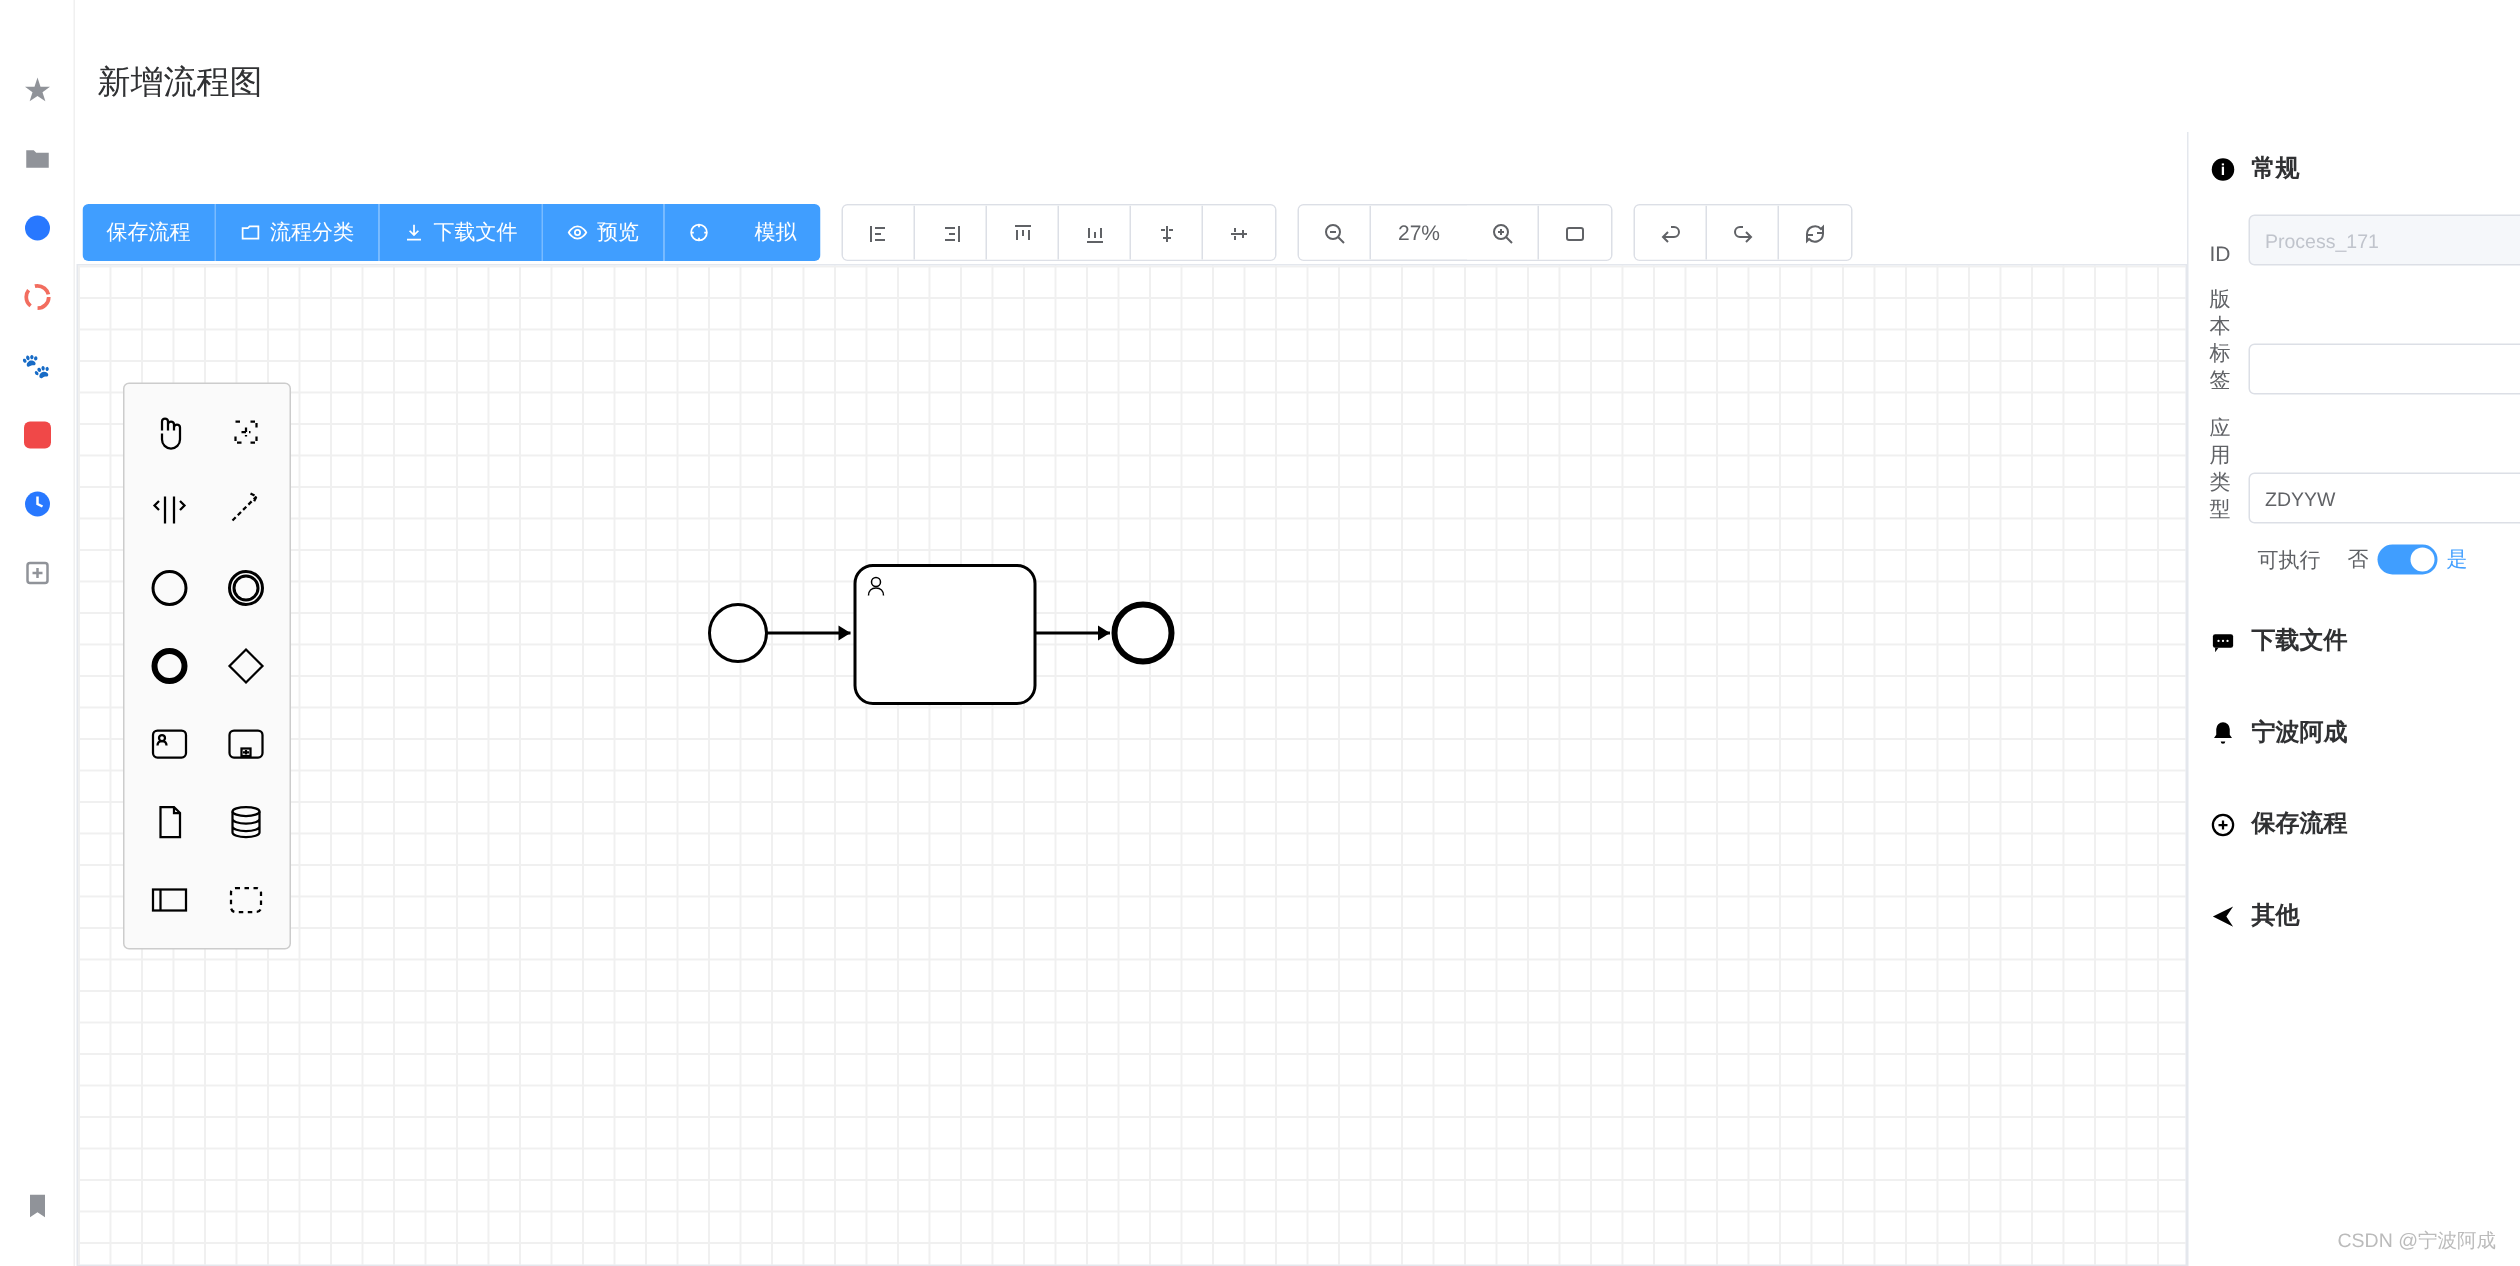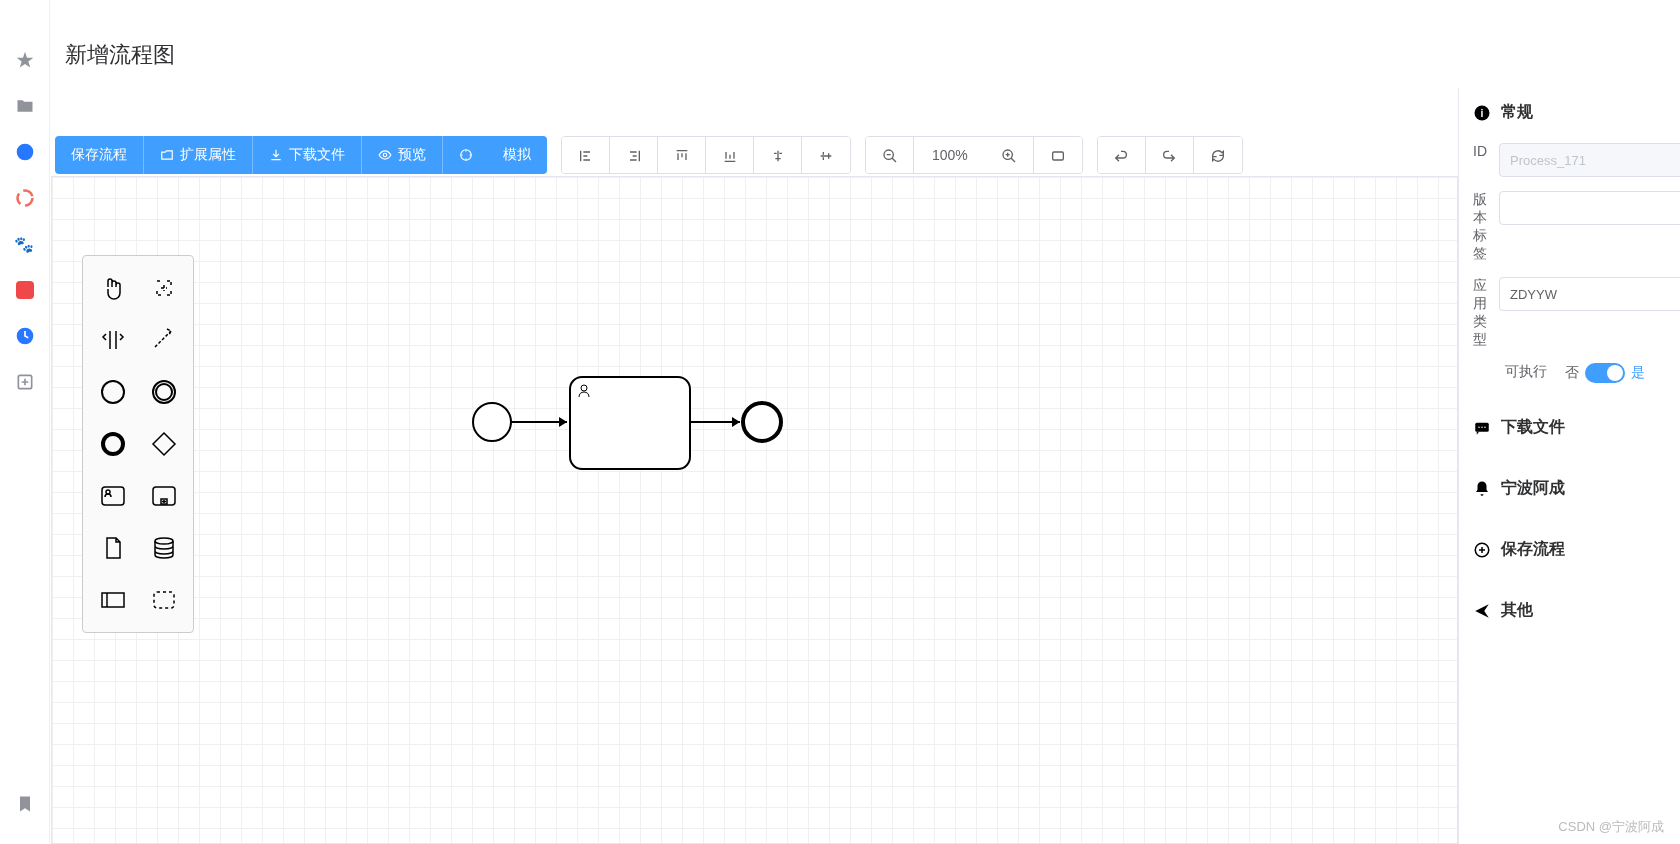--- a/index.html
+++ b/index.html
@@ -51,21 +51,21 @@
     .palette-item svg { width: 30px; height: 30px; }
     
     
     .bpmn { position: absolute; left: 420px; top: 195px; }
     
     
     .right-panel { width: 222px; border-left: 1px solid #e4e7ed; padding: 14px 0 0 14px; }
     .panel-section { display: flex; align-items: center; gap: 10px; font-size: 16px; font-weight: 600; margin-bottom: 20px; cursor: pointer; }
     .panel-section svg { width: 18px; height: 18px; }
     
-    .form-row { display: flex; align-items: flex-start; margin-bottom: 14px; }
+    .form-row { display: flex; align-items: flex-end; margin-bottom: 14px; }
     .form-label { width: 86px; text-align: right; padding-right: 12px; font-size: 14px; color: #606266; }
     .form-input { flex: 1; height: 34px; border: 1px solid #dcdfe6; border-radius: 4px; padding: 0 10px; font-size: 13px; color: #606266; background: #fff; }
     .form-input:disabled { background: #f5f7fa; color: #c0c4cc; }
     .form-select { flex: 1; height: 34px; border: 1px solid #dcdfe6; border-radius: 4px; padding: 0 10px; font-size: 13px; color: #606266; background: #fff; }
     
     .switch-row { display: flex; align-items: center; }
     .switch-label { font-size: 14px; color: #606266; margin: 0 6px; }
     .switch { width: 40px; height: 20px; background: #409eff; border-radius: 10px; position: relative; cursor: pointer; }
     .switch::after { content: ''; position: absolute; right: 2px; top: 2px; width: 16px; height: 16px; background: #fff; border-radius: 50%; }
     .switch-yes { color: #409eff; font-size: 14px; margin-left: 6px; }
@@ -132,21 +132,21 @@
 
         <div class="toolbar">
           <div class="btn-group primary">
             <button class="btn">
                 <span>保存流程</span>
               </button>
             <button class="btn">
               <svg width="14" height="14" viewBox="0 0 24 24" fill="none" stroke="currentColor" stroke-width="2">
                   <path d="M3 7h6l2-2h10v14H3z"></path>
                 </svg>
-              <span>扩展属性</span>
+              <span>流程分类</span>
             </button>
             <button class="btn">
               <svg width="14" height="14" viewBox="0 0 24 24" fill="none" stroke="currentColor" stroke-width="2">
                   <path d="M12 3v12m-5-5l5 5 5-5M4 20h16"></path>
                 </svg>
               <span>下载文件</span>
             </button>
             <button class="btn">
               <svg width="14" height="14" viewBox="0 0 24 24" fill="none" stroke="currentColor" stroke-width="2">
                   <circle cx="12" cy="12" r="3"></circle>
@@ -196,21 +196,21 @@
               </button>
           </div>
 
           <div class="btn-group">
             <button class="btn icon-only">
                 <svg width="16" height="16" viewBox="0 0 24 24" fill="none" stroke="#606266" stroke-width="2">
                   <circle cx="10" cy="10" r="7"></circle>
                   <path d="M21 21l-6-6M7 10h6"></path>
                 </svg>
               </button>
-            <div class="zoom-text">100%</div>
+            <div class="zoom-text">27%</div>
             <button class="btn icon-only">
                 <svg width="16" height="16" viewBox="0 0 24 24" fill="none" stroke="#606266" stroke-width="2">
                   <circle cx="10" cy="10" r="7"></circle>
                   <path d="M21 21l-6-6M7 10h6M10 7v6"></path>
                 </svg>
               </button>
             <button class="btn icon-only">
                 <svg width="16" height="16" viewBox="0 0 24 24" fill="none" stroke="#606266" stroke-width="2">
                   <rect x="4" y="6" width="16" height="12" rx="2"></rect>
                 </svg>

